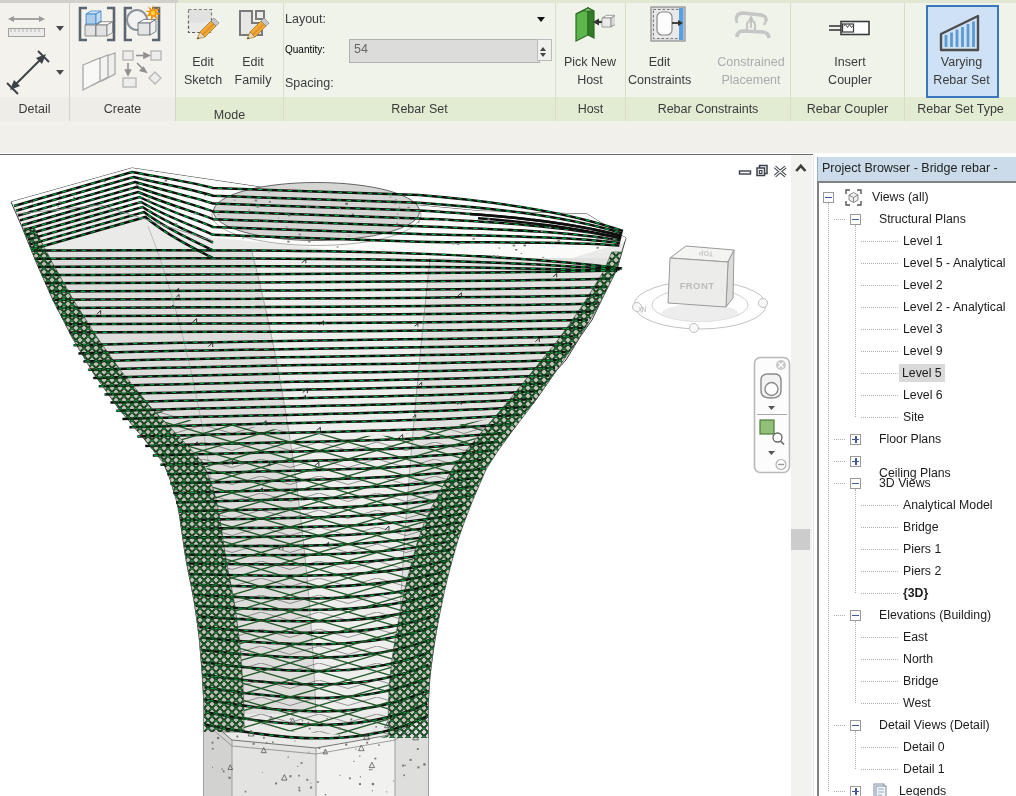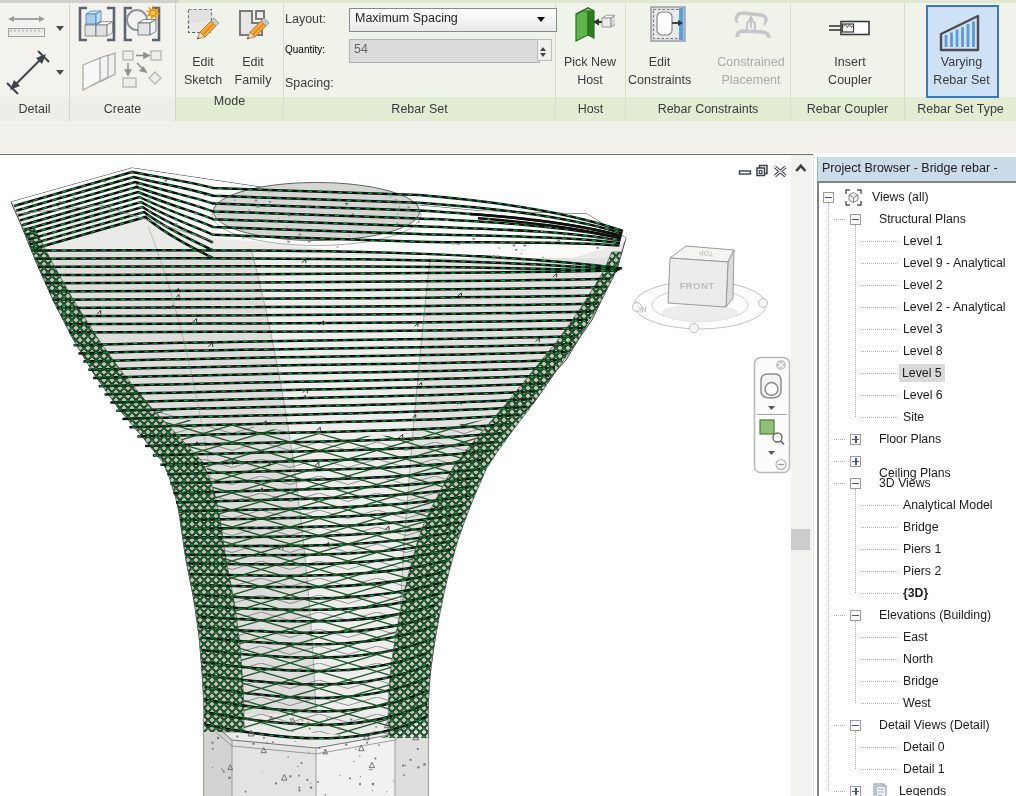--- a/index.html
+++ b/index.html
@@ -26,21 +26,21 @@
 <div style="position:absolute;left:176px;top:97px;width:840px;height:24px;background:#e2ecd3"></div>
 <div class="pdiv" style="left:69px"></div>
 <div class="pdiv" style="left:175px"></div>
 <div class="pdiv g" style="left:283px"></div>
 <div class="pdiv g" style="left:555px"></div>
 <div class="pdiv g" style="left:625px"></div>
 <div class="pdiv g" style="left:790px"></div>
 <div class="pdiv g" style="left:904px"></div>
 <div class="rl " style="left:0px;width:69px;top:102px">Detail</div>
     <div class="rl " style="left:70px;width:105px;top:102px">Create</div>
-    <div class="rl " style="left:176px;width:107px;top:94px">Mode</div>
+    <div class="rl " style="left:176px;width:107px;top:108px">Mode</div>
 <div class="rl " style="left:284px;width:271px;top:102px">Rebar Set</div>
     <div class="rl " style="left:556px;width:69px;top:102px">Host</div>
     <div class="rl " style="left:626px;width:164px;top:102px">Rebar Constraints</div>
 <div class="rl " style="left:791px;width:113px;top:102px">Rebar Coupler</div>
     <div class="rl " style="left:905px;width:111px;top:102px">Rebar Set Type</div>
 <svg style="position:absolute;left:8px;top:14px" width="52" height="28" viewBox="0 0 52 28">
 <line x1="4" y1="5" x2="33" y2="5" stroke="#9a9a9a" stroke-width="1.8"></line>
 <polygon points="0,5 6,2 6,8" fill="#9a9a9a"></polygon>
       <polygon points="37,5 31,2 31,8" fill="#9a9a9a"></polygon>
 <rect x="0.5" y="14.5" width="36" height="8" fill="#ececeb" stroke="#a0a0a0"></rect>
@@ -187,21 +187,20 @@
 <line x1="21" y1="38" x2="21" y2="20.5"></line>
 <line x1="26.5" y1="38" x2="26.5" y2="18"></line>
 <line x1="32" y1="38" x2="32" y2="15"></line>
 <line x1="37.5" y1="38" x2="37.5" y2="12.5"></line>
 </g>
     </svg>
     <div class="bt " style="left:926px;width:71px;top:54px">Varying<br>Rebar Set</div>
 <div style="position:absolute;left:285px;top:12px;font-size:12.5px;color:#3b3b3b">Layout:</div>
 <div style="position:absolute;left:285px;top:44px;font-size:10px;color:#000000">Quantity:</div>
 <div style="position:absolute;left:285px;top:76px;font-size:12.5px;color:#3b3b3b">Spacing:</div>
-<div style="position:absolute;left:349px;top:8px;width:201px;height:20px;background:linear-gradient(#ffffff,#e9e9e7);border:1px solid #898989;font-size:12.5px;color:#222;padding:2px 0 0 5px">Maximum Spacing</div>
 <div style="position:absolute;left:537px;top:17px;width:0;height:0;border:4px solid transparent;border-top:5px solid #111"></div>
 <div style="position:absolute;left:349px;top:39px;width:185px;height:20px;background:#dcdcdb;border:1px solid #b2b2b0;font-size:12.5px;color:#666;padding:2px 0 0 4px">54</div>
 <div style="position:absolute;left:537px;top:39px;width:13px;height:20px;background:#f0f0ef;border:1px solid #bbb"></div>
 <div style="position:absolute;left:540px;top:44px;width:0;height:0;border:3.5px solid transparent;border-bottom:4.5px solid #444"></div>
 <div style="position:absolute;left:540px;top:53px;width:0;height:0;border:3.5px solid transparent;border-top:4.5px solid #444"></div>
 
 <svg width="817" height="641" viewBox="0 155 817 641" style="position:absolute;left:0;top:155px">
 
 <defs>
 <pattern id="xh" width="8" height="8" patternUnits="userSpaceOnUse">
@@ -643,29 +642,29 @@
 <path d="M4,6 L8.5,8.5 13,6 M8.5,8.5 V13.5" fill="none" stroke="#888" stroke-width="1"></path>
     </svg>
     <div class="tr" style="left:872px;top:188px">Views (all)</div>
     <div style="position:absolute;left:834px;top:219px;width:11px;border-top:1px dotted #b0b0b0"></div>
     <div style="position:absolute;left:850px;top:214px;width:9px;height:9px;background:#fff;border:1px solid #9a9a9a"></div>
     <div style="position:absolute;left:852px;top:218.5px;width:7px;height:1.6px;background:#44569a"></div>
     <div class="tr" style="left:879px;top:210px">Structural Plans</div>
     <div style="position:absolute;left:861px;top:241px;width:37px;border-top:1px dotted #b0b0b0"></div>
     <div class="tr" style="left:903px;top:232px">Level 1</div>
     <div style="position:absolute;left:861px;top:263px;width:37px;border-top:1px dotted #b0b0b0"></div>
-    <div class="tr" style="left:903px;top:254px">Level 9 - Analytical</div>
+    <div class="tr" style="left:903px;top:254px">Level 5 - Analytical</div>
     <div style="position:absolute;left:861px;top:285px;width:37px;border-top:1px dotted #b0b0b0"></div>
     <div class="tr" style="left:903px;top:276px">Level 2</div>
     <div style="position:absolute;left:861px;top:307px;width:37px;border-top:1px dotted #b0b0b0"></div>
     <div class="tr" style="left:903px;top:298px">Level 2 - Analytical</div>
     <div style="position:absolute;left:861px;top:329px;width:37px;border-top:1px dotted #b0b0b0"></div>
     <div class="tr" style="left:903px;top:320px">Level 3</div>
     <div style="position:absolute;left:861px;top:351px;width:37px;border-top:1px dotted #b0b0b0"></div>
-    <div class="tr" style="left:903px;top:342px">Level 8</div>
+    <div class="tr" style="left:903px;top:342px">Level 9</div>
     <div style="position:absolute;left:861px;top:373px;width:37px;border-top:1px dotted #b0b0b0"></div>
     <div class="tr" style="left:899px;top:364px;background:#d9d9d9;padding:0 3px">Level 5</div>
     <div style="position:absolute;left:861px;top:395px;width:37px;border-top:1px dotted #b0b0b0"></div>
     <div class="tr" style="left:903px;top:386px">Level 6</div>
     <div style="position:absolute;left:861px;top:417px;width:37px;border-top:1px dotted #b0b0b0"></div>
     <div class="tr" style="left:903px;top:408px">Site</div>
     <div style="position:absolute;left:834px;top:439px;width:11px;border-top:1px dotted #b0b0b0"></div>
     <div style="position:absolute;left:850px;top:434px;width:9px;height:9px;background:#fff;border:1px solid #9a9a9a"></div>
     <div style="position:absolute;left:852px;top:438.5px;width:7px;height:1.6px;background:#44569a"></div>
     <div style="position:absolute;left:855.1px;top:435.8px;width:1.6px;height:7px;background:#44569a"></div>

